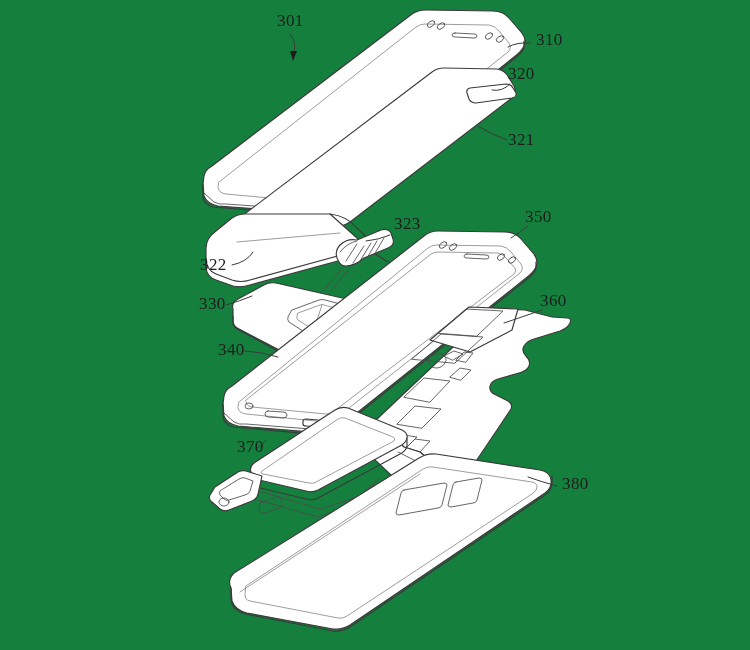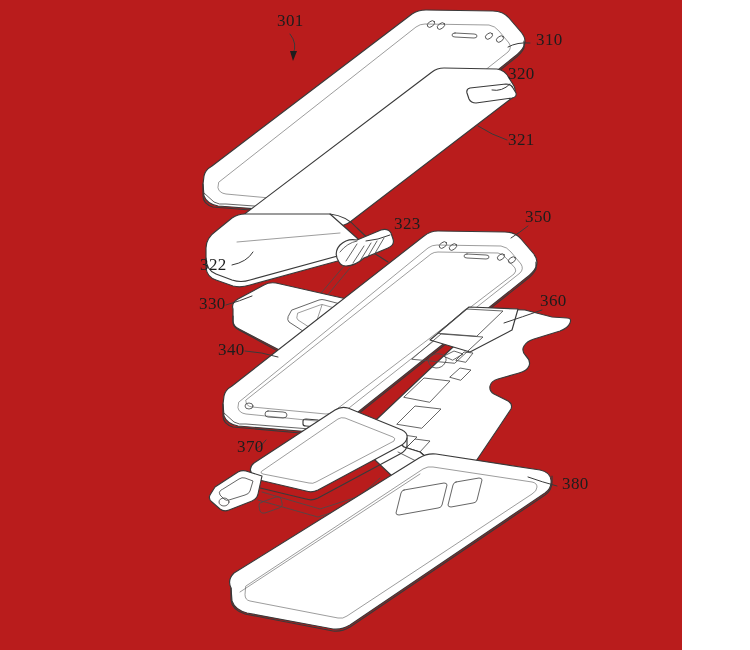--- a/index.html
+++ b/index.html
@@ -9,24 +9,23 @@
     background: #ffffff;
   }
   body {
     width: 750px;
     height: 650px;
     overflow: hidden;
     font-family: "Liberation Serif", "DejaVu Serif", serif;
   }
   #figure-root {
     position: relative;
-    width: 670px;
+    width: 750px;
     height: 650px;
-    background: #b91c1c;
-    padding-left: 12px;
+    background: #15803d;
   }
   #figure-svg {
     position: absolute;
     top: 0;
     left: 0;
     width: 750px;
     height: 650px;
     display: block;
   }
   .ln {

